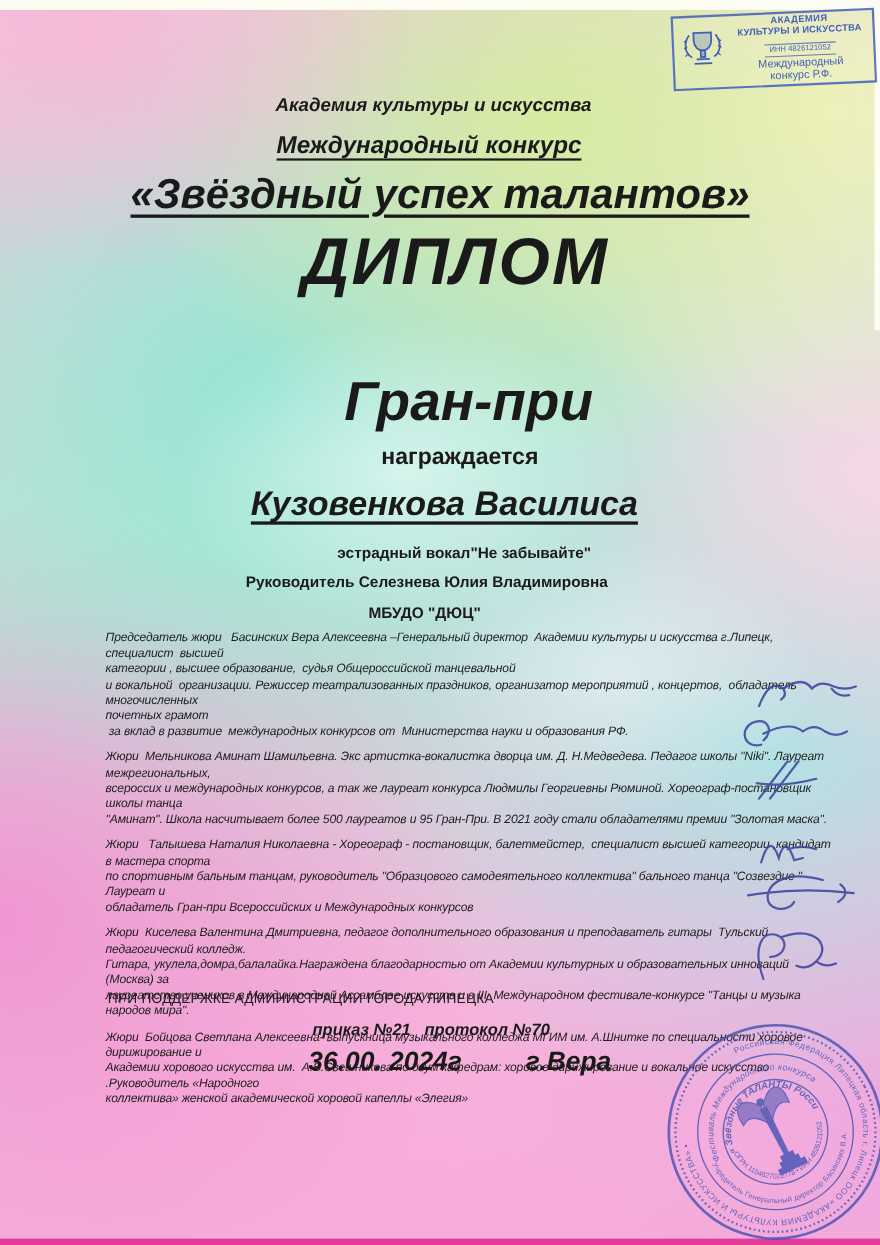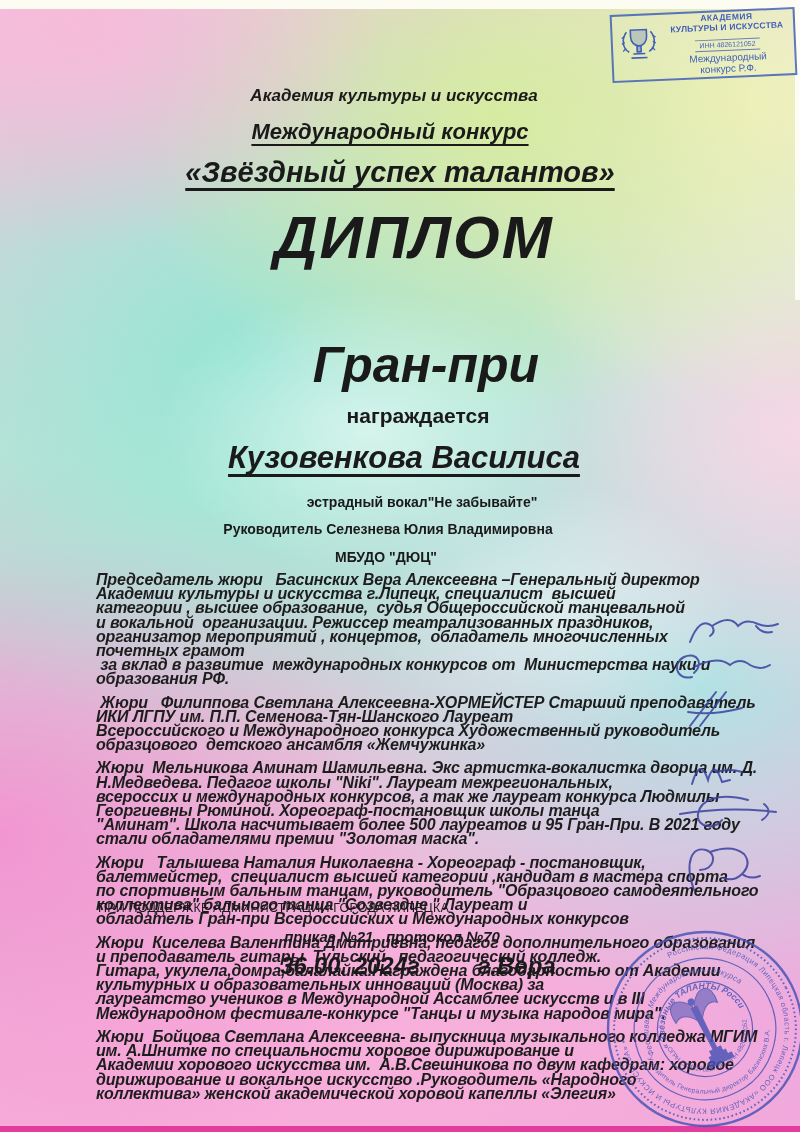--- a/index.html
+++ b/index.html
@@ -24,30 +24,30 @@
   .edge-top{position:absolute;left:0;top:0;width:100%;height:9px;background:#fcfcf2;}
   .edge-right{position:absolute;right:0;top:0;width:5px;height:300px;background:#fdfdf6;}
   .edge-bottom{position:absolute;left:0;bottom:0;width:100%;height:6px;background:#e23c9e;}
   .abs{position:absolute;}
   .ctr{left:0;right:0;text-align:center;}
   .ink{color:#1a1a1a;}
   .prewrap{white-space:pre-wrap;}
 
   .h-academy{top:86px;font-size:17px;font-weight:700;font-style:italic;transform:translateX(-6px);}
   .h-contest{top:119px;font-size:22px;font-weight:700;font-style:italic;text-decoration:underline;text-decoration-thickness:2px;text-underline-offset:5px;transform:translateX(-10px);}
-  .h-name{top:156px;font-size:29px;font-weight:700;font-style:italic;text-decoration:underline;text-decoration-thickness:2.5px;text-underline-offset:6px;}
+  .h-name{top:156px;font-size:38px;font-weight:700;font-style:italic;text-decoration:underline;text-decoration-thickness:2.5px;text-underline-offset:6px;}
   .h-diploma{top:203px;font-size:60px;font-weight:700;font-style:italic;letter-spacing:2px;transform:translateX(14px);}
   .h-award{top:336px;font-size:50px;font-weight:700;font-style:italic;transform:translateX(26px);}
   .h-awarded{top:404px;font-size:21px;font-weight:700;transform:translateX(18px);}
   .h-recipient{top:440px;font-size:31px;font-weight:700;font-style:italic;text-decoration:underline;text-decoration-thickness:2.5px;text-underline-offset:6px;transform:translateX(4px);}
   .h-nomination{top:494px;font-size:14px;font-weight:700;transform:translateX(22px);}
   .h-supervisor{top:521px;font-size:14px;font-weight:700;transform:translateX(-12px);}
   .h-org{top:549px;font-size:14px;font-weight:700;transform:translateX(-14px);}
 
-  .jury{top:573px;left:96px;width:664px;font-size:16px;font-weight:700;font-style:italic;line-height:14.2px;letter-spacing:-0.15px;color:#1d1d1d;}
+  .jury{top:573px;left:96px;width:664px;font-size:11px;font-weight:400;font-style:italic;line-height:14.2px;letter-spacing:-0.15px;color:#1d1d1d;}
   .jury p{margin:0 0 9px 0;}
 
   .support{top:901px;left:98px;font-size:12.5px;font-weight:400;letter-spacing:.2px;}
   .order{top:928px;font-size:15px;font-weight:700;font-style:italic;transform:translateX(-8px);}
   .dateline{top:952px;font-size:24px;font-weight:700;font-style:italic;transform:translateX(18px);}
   .dateline .gap{display:inline-block;width:58px;}
 
   .rect-stamp{
     left:611px;top:11px;width:181px;height:64px;border:2.5px solid rgba(52,84,186,.85);
     transform:rotate(-2.5deg);display:flex;align-items:center;color:#3454ba;opacity:.92;
@@ -107,22 +107,20 @@
   <div class="abs ctr ink h-nomination prewrap">эстрадный вокал"Не забывайте"</div>
   <div class="abs ctr ink h-supervisor">Руководитель Селезнева Юлия Владимировна</div>
   <div class="abs ctr ink h-org">МБУДО "ДЮЦ"</div>
 
   <div class="abs jury">
     <p class="prewrap">Председатель жюри   Басинских Вера Алексеевна –Генеральный директор  Академии культуры и искусства г.Липецк, специалист  высшей
 категории , высшее образование,  судья Общероссийской танцевальной
 и вокальной  организации. Режиссер театрализованных праздников, организатор мероприятий , концертов,  обладатель многочисленных
 почетных грамот
  за вклад в развитие  международных конкурсов от  Министерства науки и образования РФ.</p>
-    <p class="prewrap"> Жюри   Филиппова Светлана Алексеевна-ХОРМЕЙСТЕР Старший преподаватель ИКИ ЛГПУ им. П.П. Семенова-Тян-Шанского Лауреат
-Всероссийского и Международного конкурса Художественный руководитель  образцового  детского ансамбля «Жемчужинка»</p>
     <p class="prewrap">Жюри  Мельникова Аминат Шамильевна. Экс артистка-вокалистка дворца им. Д. Н.Медведева. Педагог школы "Niki". Лауреат межрегиональных,
 всероссих и международных конкурсов, а так же лауреат конкурса Людмилы Георгиевны Рюминой. Хореограф-постановщик школы танца
 "Аминат". Школа насчитывает более 500 лауреатов и 95 Гран-При. В 2021 году стали обладателями премии "Золотая маска".</p>
     <p class="prewrap">Жюри   Талышева Наталия Николаевна - Хореограф - постановщик, балетмейстер,  специалист высшей категории ,кандидат в мастера спорта
 по спортивным бальным танцам, руководитель "Образцового самодеятельного коллектива" бального танца "Созвездие " Лауреат и
 обладатель Гран-при Всероссийских и Международных конкурсов</p>
     <p class="prewrap">Жюри  Киселева Валентина Дмитриевна, педагог дополнительного образования и преподаватель гитары  Тульский   педагогический колледж.
 Гитара, укулела,домра,балалайка.Награждена благодарностью от Академии культурных и образовательных инноваций (Москва) за
 лауреатство учеников в Международной Ассамблее искусств и в III  Международном фестивале-конкурсе "Танцы и музыка народов мира".</p>
     <p class="prewrap">Жюри  Бойцова Светлана Алексеевна- выпускница музыкального колледжа МГИМ им. А.Шнитке по специальности хоровое дирижирование и

